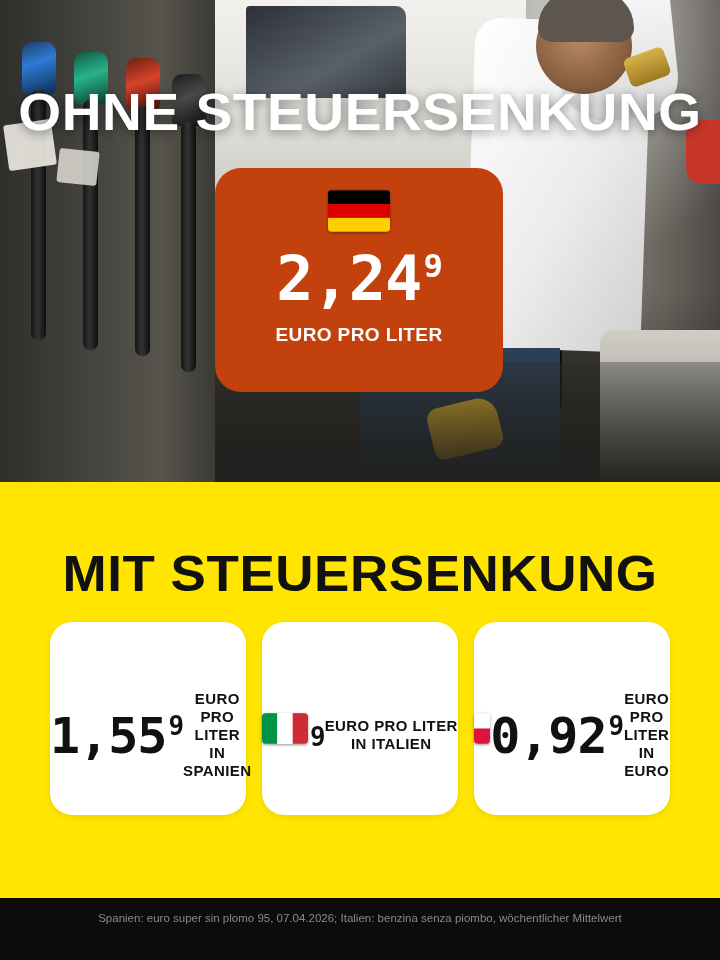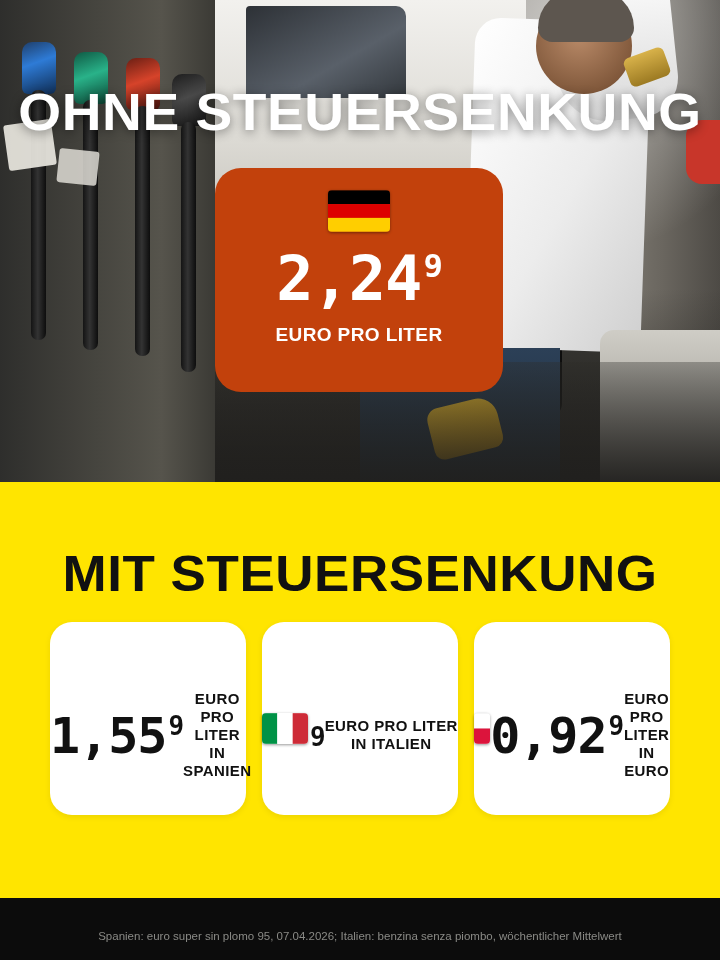--- a/index.html
+++ b/index.html
@@ -315,21 +315,21 @@
     font-size: 15px;
     margin-top: 12px;
     color: #111;
   }
 
   
   .footnote {
     position: absolute;
     left: 0; bottom: 0;
     width: 720px;
-    padding: 10px 24px 14px;
+    padding: 10px 24px 32px;
     background: #0c0c0c;
     color: #8a8a86;
     font-size: 11.5px;
     line-height: 1.55;
     text-align: center;
   }
   .footnote-strip {
     position: absolute;
     left: 0; bottom: 0;
     width: 720px;

